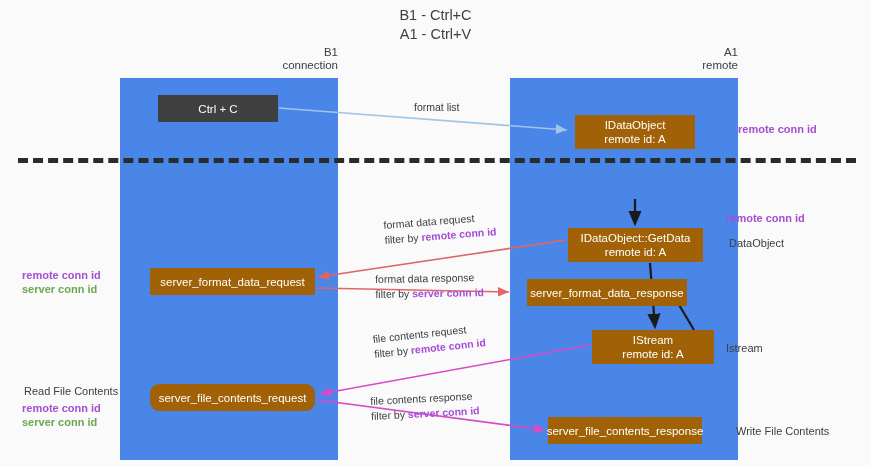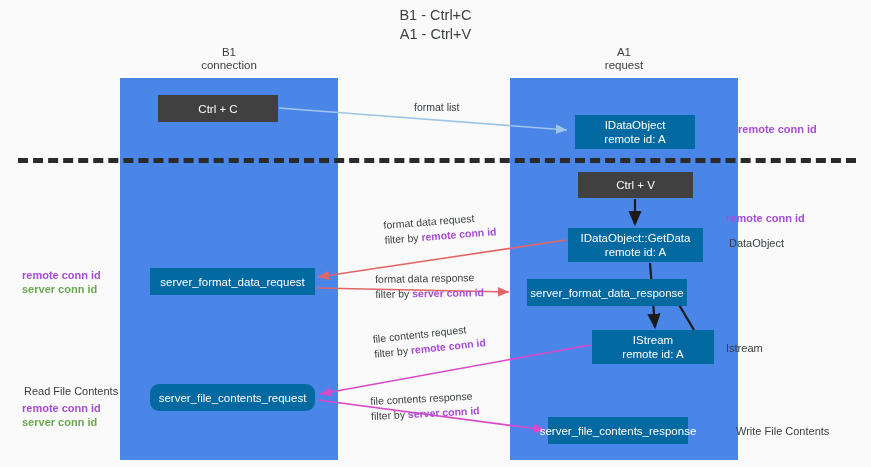--- a/index.html
+++ b/index.html
@@ -33,21 +33,21 @@
     text-align: center;
     font-size: 14.5px;
     line-height: 19px;
     color: #3c4043;
   }
   .title .t-line { display: block; }
 
   
   .col-head {
     position: absolute;
-    text-align: center;
+    text-align: right;
     font-size: 11.5px;
     line-height: 13px;
     color: #3c4043;
   }
   .col-head .ch-line { display: block; }
   #head-b1 { left: 120px; top: 46px; width: 218px; }
   #head-a1 { left: 510px; top: 46px; width: 228px; }
 
   
   .lane {
@@ -77,31 +77,31 @@
     justify-content: center;
     color: #ffffff;
     font-size: 11.5px;
     line-height: 14px;
     text-align: center;
     padding: 2px 4px;
   }
   .node .n-line { display: block; white-space: nowrap; }
   .node.green  { background: #404040; }
   .node.orange { background: #fbb košík; }
-  .node.orange { background: #0369a1; }
+  .node.orange { background: #a16207; }
 
   #node-ctrlc   { left: 158px; top: 95px;  width: 120px; height: 27px; }
   #node-idata   { left: 575px; top: 115px; width: 120px; height: 34px; }
   #node-ctrlv   { left: 578px; top: 172px; width: 115px; height: 26px; }
   #node-getdata { left: 568px; top: 228px; width: 135px; height: 34px; }
   #node-sfdreq  { left: 150px; top: 268px; width: 165px; height: 27px; }
   #node-sfdres  { left: 527px; top: 279px; width: 160px; height: 27px; }
   #node-istream { left: 592px; top: 330px; width: 122px; height: 34px; }
   #node-sfcreq  { left: 150px; top: 384px; width: 165px; height: 27px; border-radius: 9px; }
-  #node-sfcres  { left: 548px; top: 417px; width: 140px; height: 27px; }
+  #node-sfcres  { left: 548px; top: 417px; width: 154px; height: 27px; }
 
   
   .side-label {
     position: absolute;
     font-size: 11px;
     line-height: 14px;
     white-space: nowrap;
   }
   .side-label .sl-line { display: block; }
   .purple { color: #a64dd4; font-weight: bold; }
@@ -150,21 +150,21 @@
     <span class="t-line">B1 - Ctrl+C</span>
     <span class="t-line">A1 - Ctrl+V</span>
   </div>
 
   <div class="col-head" id="head-b1">
     <span class="ch-line">B1</span>
     <span class="ch-line">connection</span>
   </div>
   <div class="col-head" id="head-a1">
     <span class="ch-line">A1</span>
-    <span class="ch-line">request</span>
+    <span class="ch-line">remote</span>
   </div>
 
   <div class="lane" id="lane-left"></div>
   <div class="lane" id="lane-right"></div>
 
   <svg class="wires" viewBox="0 0 871 467">
     <defs>
       <marker id="ah-blue" markerWidth="8" markerHeight="8" refX="7" refY="3" orient="auto">
         <path d="M0,0 L7,3 L0,6 z" fill="#9fc5e8"></path>
       </marker>
@@ -200,23 +200,20 @@
 
   <div class="node green" id="node-ctrlc">
     <span class="n-line">Ctrl + C</span>
   </div>
 
   <div class="node orange" id="node-idata">
     <span class="n-line">IDataObject</span>
     <span class="n-line">remote id: A</span>
   </div>
 
-  <div class="node green" id="node-ctrlv">
-    <span class="n-line">Ctrl + V</span>
-  </div>
 
   <div class="node orange" id="node-getdata">
     <span class="n-line">IDataObject::GetData</span>
     <span class="n-line">remote id: A</span>
   </div>
 
   <div class="node orange" id="node-sfdreq">
     <span class="n-line">server_format_data_request</span>
   </div>
 

